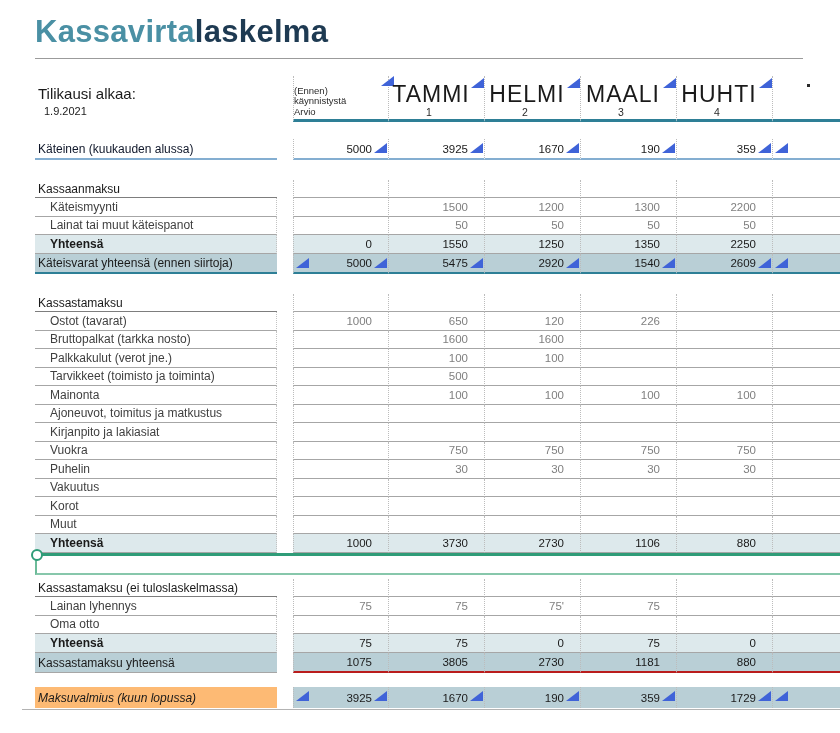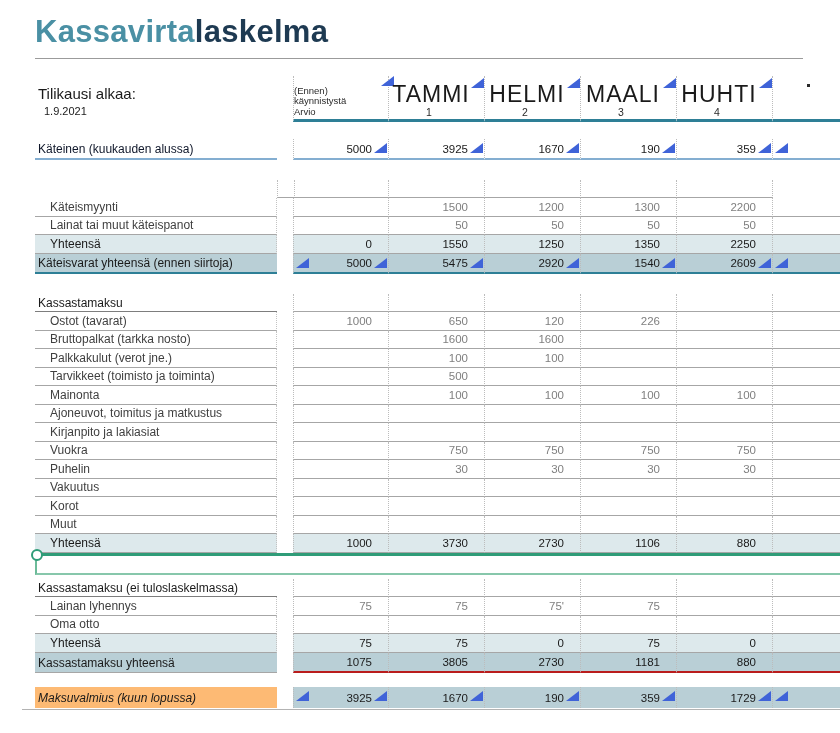--- a/index.html
+++ b/index.html
@@ -27,21 +27,21 @@
   .r-single{height:21px;}
   .r-single .lbl{color:#0f172a;border-bottom:2px solid #84aed1;}
   .r-single .val{color:#1a1a1a;border-bottom:2px solid #84aed1;}
   .r-section{height:18px;}
   .r-section .lbl{color:#1a1a1a;border-bottom:1px solid #7d7d7d;align-items:flex-end;padding-bottom:1px;}
   .r-section .val{border-bottom:1px solid #a6a6a6;}
   .r-item{height:18.5px;}
   .r-item .lbl{border-bottom:1px solid #a6a6a6;border-right:1px dotted #c3c3c3;}
   .r-item .val{color:#7f7f7f;border-bottom:1px solid #a6a6a6;}
   .r-subtotal{height:19px;}
-  .r-subtotal .lbl{font-weight:400;color:#1a1a1a;background:#dde9ec;border-bottom:1px solid #a6a6a6;border-right:1px dotted #c3c3c3;}
+  .r-subtotal .lbl{font-weight:700;color:#1a1a1a;background:#dde9ec;border-bottom:1px solid #a6a6a6;border-right:1px dotted #c3c3c3;}
   .r-subtotal .val{color:#1a1a1a;background:#dde9ec;border-bottom:1px solid #a6a6a6;}
   .r-total{height:20px;}
   .r-total .lbl{color:#1a1a1a;background:#b9cfd6;border-bottom:1px solid #a6a6a6;}
   .r-total .val{color:#1a1a1a;background:#b9cfd6;border-bottom:2px solid #b91c1c;}
   .r-total.teal-bottom .lbl,.r-total.teal-bottom .val{border-bottom:2px solid #2e7f96;}
   .r-grand{height:21px;position:relative;}
   .r-grand .lbl{color:#1a1a1a;background:#fdba74;font-style:italic;}
   .r-grand .val{color:#1a1a1a;background:#b9cfd6;}
   .r-grand::after{content:"";position:absolute;left:-13px;right:-8px;bottom:-2px;height:1px;background:#b3b3b3;}
 
@@ -144,20 +144,21 @@
       <div class="cell val">
         <span class="num">359</span>
         <span class="flag fr"></span>
       </div>
       <div class="cell val">
         <span class="flag fl"></span>
       </div>
     </div>
     <div class="row r-gap" style="height: 20px;"></div>
     <div class="row r-section">
+      <div class="cell lbl">Kassaanmaksu</div>
       <div class="cell gapcol"></div>
       <div class="cell val first"></div>
       <div class="cell val"></div>
       <div class="cell val"></div>
       <div class="cell val"></div>
       <div class="cell val"></div>
       <div class="cell val"></div>
     </div>
     <div class="row r-item">
       <div class="cell lbl ind">Käteismyynti</div>

